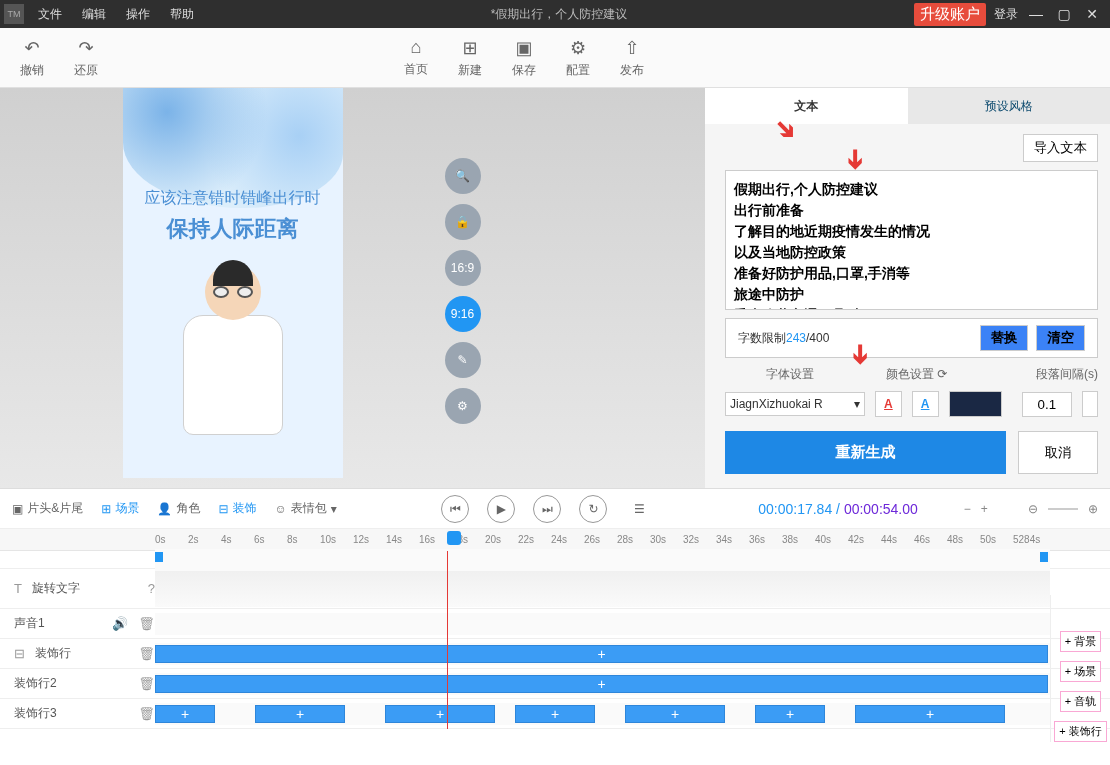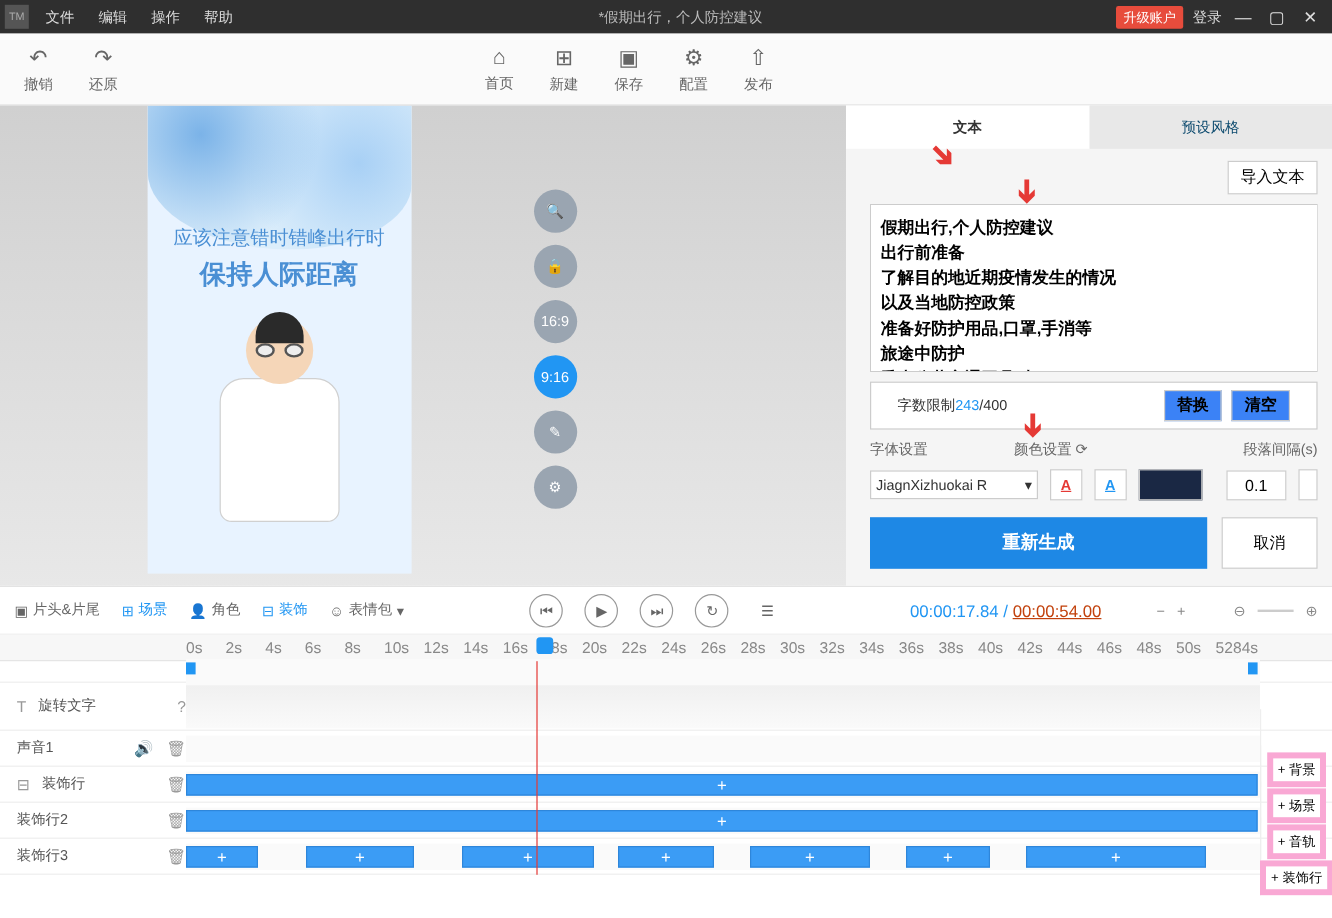--- a/index.html
+++ b/index.html
@@ -4,21 +4,21 @@
 <style>
 * { box-sizing: border-box; margin: 0; padding: 0; }
 body { font-family: "Microsoft YaHei", sans-serif; font-size: 12px; color: #333; background: #fff; width: 1110px; height: 765px; overflow: hidden; position: relative; }
 
 
 .titlebar { background: #2f2f2f; height: 28px; display: flex; align-items: center; color: #ddd; font-size: 12px; }
 .titlebar .logo { width: 20px; height: 20px; background: #555; margin: 0 4px; font-size: 9px; display:flex;align-items:center;justify-content:center;color:#aaa;}
 .titlebar .menu-item { padding: 0 10px; cursor: pointer; }
 .titlebar .title { flex: 1; text-align: center; color: #bbb; }
 .titlebar .right { display: flex; align-items: center; gap: 8px; padding-right: 8px; }
-.titlebar .upgrade { background: #e74c3c; color: #fff; padding: 2px 6px; border-radius: 2px; font-size: 11px; }
+.titlebar .upgrade { background: #e74c3c; color: #fff; padding: 2px 6px; border-radius: 2px; font-size: 15px; }
 .titlebar .win-btn { width: 20px; text-align: center; font-size: 14px; cursor: pointer; }
 
 
 .toolbar { height: 60px; background: #fafafa; border-bottom: 1px solid #e0e0e0; display: flex; align-items: center; padding: 0 20px; }
 .tool-group { display: flex; gap: 30px; }
 .tool-btn { display: flex; flex-direction: column; align-items: center; gap: 3px; cursor: pointer; color: #666; }
 .tool-btn .ico { font-size: 18px; }
 .toolbar .center-tools { flex:1; display:flex; justify-content:center; gap:30px; }
 
 
@@ -40,60 +40,60 @@
 .side-ctrl.active { background:#2196f3;}
 
 
 .right-panel { width: 405px; background: #f5f5f5; display:flex; flex-direction:column;}
 .rp-tabs { display:flex; height:36px; }
 .rp-tab { flex:1; display:flex; align-items:center; justify-content:center; background:#e8e8e8; cursor:pointer; color:#0c4a6e;}
 .rp-tab.active { background:#fff; color:#333; font-weight:bold;}
 .rp-body { padding:10px 12px 10px 20px; display:flex; flex-direction:column; gap:8px; position:relative;}
 .import-btn { align-self:flex-end; border:1px solid #ccc; background:#fff; padding:4px 10px; cursor:pointer;}
 .text-box { background:#fff; border:1px solid #ccc; padding:8px; font-size:14px; font-weight:bold; line-height:1.5; height:140px; overflow:auto; color:#000;}
-.char-row { display:flex; align-items:center; gap:8px; background:#fff; border:1px solid #ccc; padding:6px 22px;}
+.char-row { display:flex; align-items:center; gap:8px; background:#fff; border:1px solid #ccc; padding:6px 12px;}
 .char-row .limit { flex:1; }
 .char-row .count { color:#2196f3;}
 .small-btn { border:1px solid #ccc; background:#3b82f6; padding:3px 10px; cursor:pointer;font-weight:bold;}
-.settings-row { display:flex; gap:10px; align-items:center; color:#666;}
+.settings-row { display:flex; gap:10px; align-items:center; color:#666;margin-left:41px;}
 .settings-row .label { width:110px;}
 .settings-row2 { display:flex; gap:10px; align-items:center;}
 .font-select { flex:0 0 140px; border:1px solid #ccc; background:#fff; padding:4px; display:flex; justify-content:space-between; align-items:center;}
 .color-chip { border:1px solid #ccc; background:#fff; width:30px; height:26px; display:flex; align-items:center; justify-content:center;}
 .color-swatch { width:60px; height:26px; background:#1a2844; border:1px solid #ccc;}
 .spacing { width:50px; border:1px solid #ccc; background:#fff; padding:4px; text-align:center;}
 .spinner { width:18px; height:26px; border:1px solid #ccc; background:#fff;}
 .action-row { display:flex; gap:12px; margin-top:6px;}
 .regen-btn { flex:1; background:#1e88e5; color:#fff; border:none; padding:12px; font-size:15px; font-weight:bold; cursor:pointer;}
 .cancel-btn { width:80px; border:1px solid #ccc; background:#fff; cursor:pointer;}
 .arrow { position:absolute; color:#e53935; font-size:26px; font-weight:bold; pointer-events:none;}
 
 
 .timeline-area { border-top:1px solid #ddd; }
 .tl-tabs { height:40px; display:flex; align-items:center; padding:0 12px; gap:18px; border-bottom:1px solid #eee;}
 .tl-tab { display:flex; align-items:center; gap:4px; color:#666; cursor:pointer;}
 .tl-tab.active { color:#2196f3;}
 .tl-center { flex:1; display:flex; justify-content:center; gap:18px;}
 .tl-play-btn { width:28px; height:28px; border:1px solid #999; border-radius:50%; display:flex; align-items:center; justify-content:center; cursor:pointer; color:#666;}
 .tl-time { color:#2196f3; font-size:14px;}
-.tl-time .dur { color:#c2410c; text-decoration:underline;}
+.tl-time .dur { color:#6d28d9; }
 .tl-zoom { display:flex; gap:10px; align-items:center; color:#888;}
 
-.tl-ruler { height:22px; background:#f7f7f7; border-bottom:1px solid #e5e5e5; display:flex; padding-left:155px; font-size:13px; color:#888; align-items:center; gap:0; position:relative;}
+.tl-ruler { height:22px; background:#f7f7f7; border-bottom:1px solid #e5e5e5; display:flex; padding-left:155px; font-size:10px; color:#888; align-items:center; gap:0; position:relative;}
 .tl-ruler span { width:33px; display:inline-block;}
 .playhead-marker { position:absolute; top:2px; left:447px; width:14px; height:14px; background:#2196f3; border-radius:3px;}
 .tl-rows { position:relative;}
 .tl-row { display:flex; align-items:center; height:30px; border-bottom:1px solid #eee; position:relative;}
 .tl-row .lbl-area { width:155px; display:flex; align-items:center; padding-left:14px; gap:10px; color:#555;}
 .tl-row .track { flex:1; position:relative; height:22px; background:#fafafa;}
 .clip { position:absolute; top:2px; height:18px; background:#3b9cf5; border:1px solid #2e86da;}
 .clip .plus { position:absolute; left:50%; top:50%; transform:translate(-50%,-50%); color:#fff; font-size:14px;}
 .wave { background: repeating-linear-gradient(90deg,#8fbfe0 0,#8fbfe0 1px,transparent 1px,transparent 3px);}
 .right-btn-col { width:60px; border-left:1px solid #eee; display:flex; align-items:center; justify-content:center;}
-.right-btn { border:5px solid #f9a8d4; background:#fff; padding:2px 4px; font-size:11px; cursor:pointer; white-space:nowrap;margin-top:36px;}
+.right-btn { border:1px solid #f9a8d4; background:#fff; padding:2px 4px; font-size:11px; cursor:pointer; white-space:nowrap;margin-top:36px;}
 .tl-row .ico-sm { color:#999; font-size:13px;}
 .playhead { position:absolute; left:447px; top:0; bottom:0; width:1px; background:#e53935; z-index:5;}
 .slim-row { height:18px;}
 .text-track-preview { height:40px; }
 .text-track-preview .track { height:36px; background:linear-gradient(#f0f0f0,#fafafa);}
 </style>
 </head>
 <body>
 
 <div class="titlebar">

